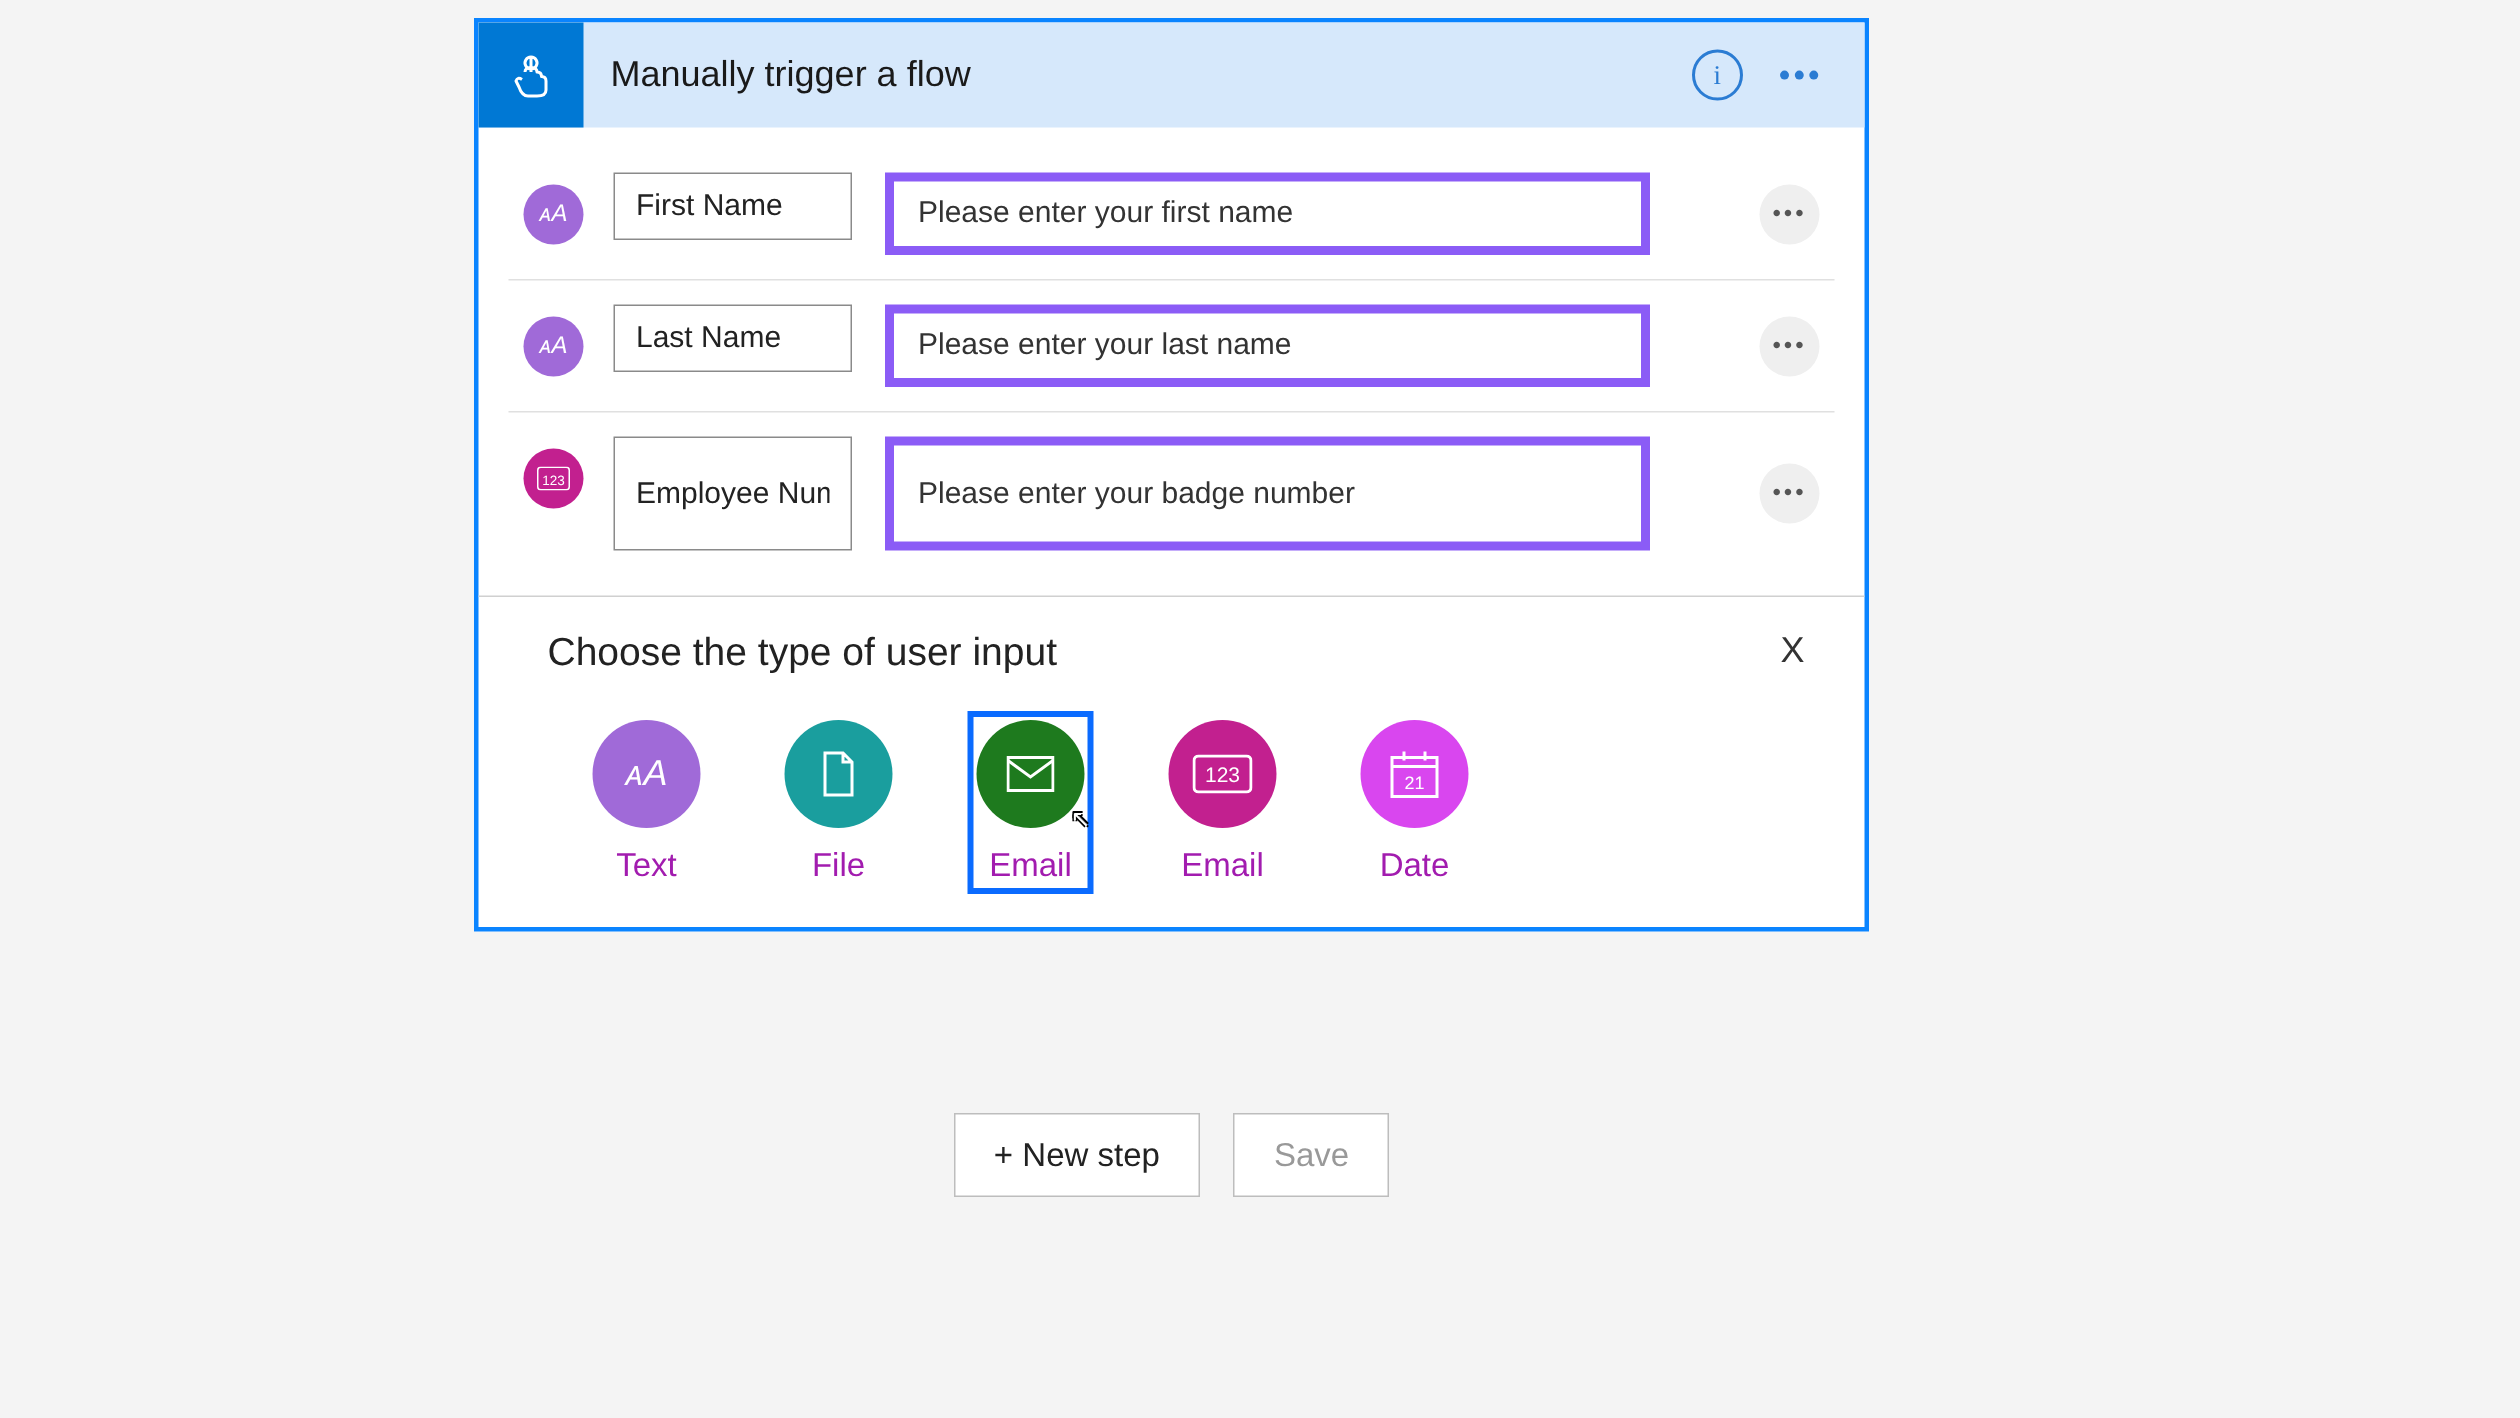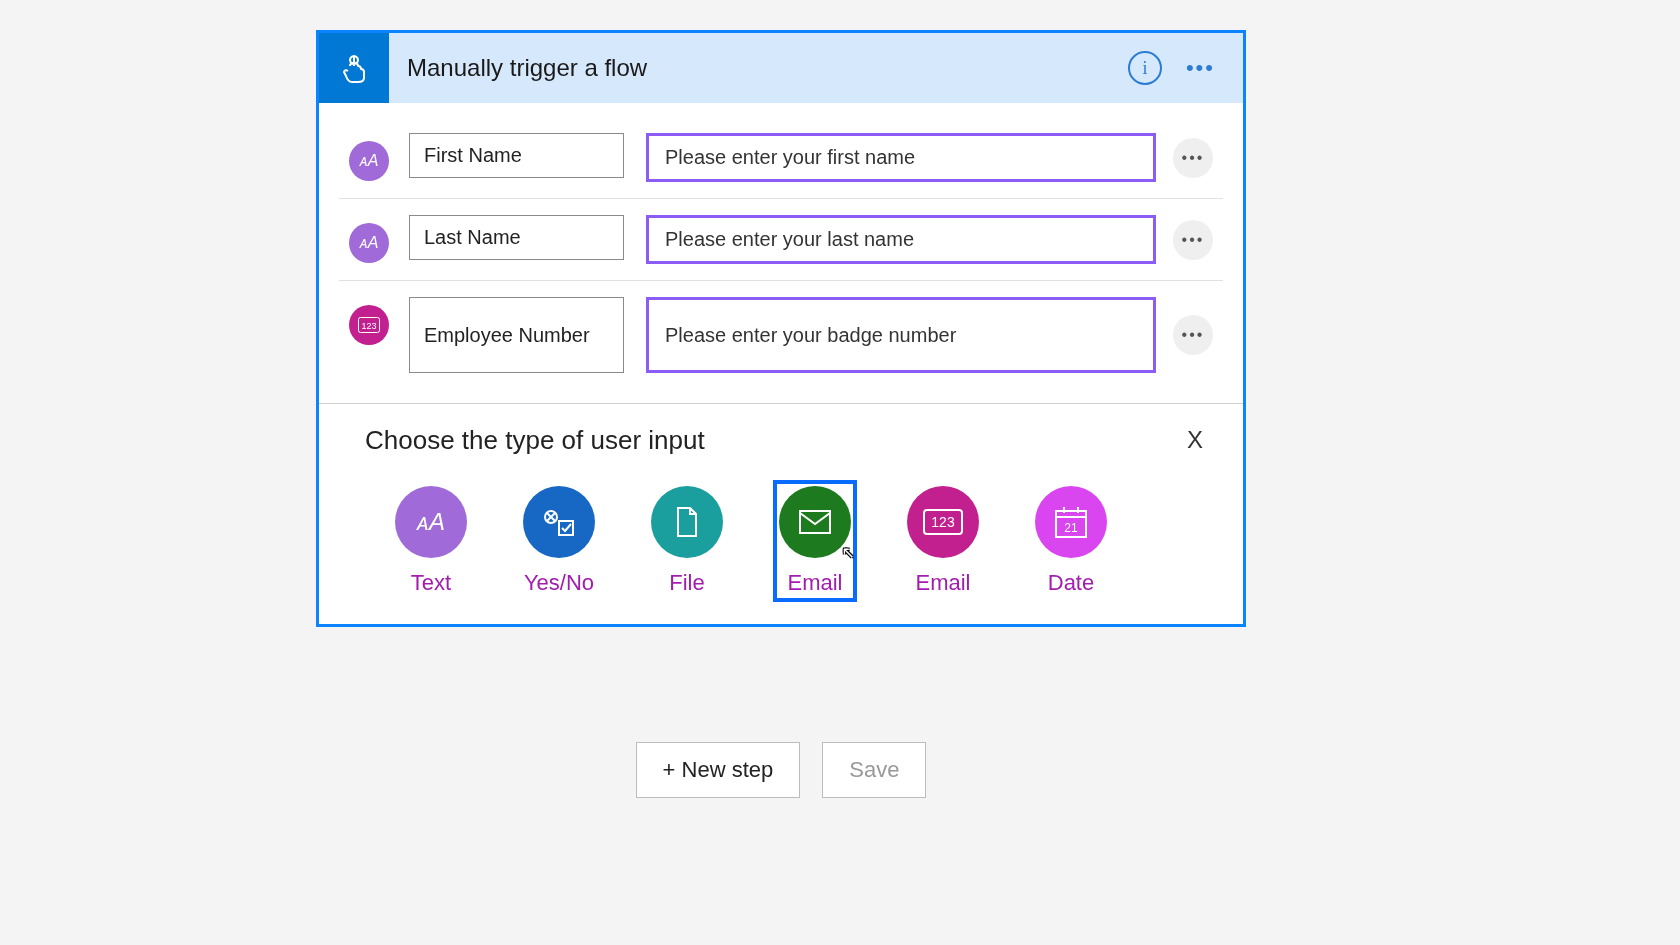--- a/index.html
+++ b/index.html
@@ -6,21 +6,21 @@
     body {
       font-family: "Segoe UI", Arial, sans-serif;
       background: #f4f4f4;
       width: 1680px;
       height: 945px;
       position: relative;
     }
     .card {
       position: absolute;
       left: 316px;
-      top: 30px;
+      top: 12px;
       width: 930px;
       background: #fff;
       border: 3px solid #0a84ff;
     }
     
     .card-header {
       display: flex;
       align-items: center;
       height: 70px;
       background: #d6e8fb;
@@ -81,32 +81,32 @@
       align-items: center;
       justify-content: center;
       color: #fff;
       margin-top: 8px;
       flex-shrink: 0;
     }
     .icon-text-bg { background: #a06ad8; }
     .icon-number-bg { background: #c2208f; }
     .name-input {
       margin-left: 20px;
-      width: 215px;
+      width: 159px;
       border: 1px solid #8a8a8a;
       padding: 10px 14px;
       font-size: 20px;
       color: #222;
       background: #fff;
       flex-shrink: 0;
     }
     .placeholder-input {
       margin-left: 22px;
       flex: 1;
-      border: 3px solid #8b5cf6;
+      border: 6px solid #8b5cf6;
       padding: 10px 16px;
       font-size: 20px;
       color: #333;
       background: #fff;
       max-width: 510px;
     }
     .row-more {
       margin-left: auto;
       width: 40px;
       height: 40px;
@@ -271,31 +271,20 @@
     </div>
     <div class="types">
 
       <div class="type-item">
         <div class="type-circle icon-text-bg">
             <span style="font-size:24px;font-style:italic;">ᴀA</span>
           </div>
         <div class="type-label">Text</div>
       </div>
 
-      <div class="type-item">
-        <div class="type-circle c-yesno">
-          <svg width="36" height="30" viewBox="0 0 36 30">
-              <circle cx="10" cy="10" r="6" stroke="#fff" stroke-width="2" fill="none"></circle>
-              <path d="M6 6 l8 8 M14 6 l-8 8" stroke="#fff" stroke-width="2"></path>
-              <rect x="18" y="14" width="14" height="14" stroke="#fff" stroke-width="2" fill="none"></rect>
-              <path d="M21 21 l3 3 l6 -7" stroke="#fff" stroke-width="2" fill="none"></path>
-            </svg>
-        </div>
-        <div class="type-label">Yes/No</div>
-      </div>
 
       <div class="type-item">
         <div class="type-circle c-file">
           <svg width="26" height="32" viewBox="0 0 26 32">
               <path d="M4 2 h12 l6 6 v22 h-18 z M16 2 v6 h6" stroke="#fff" stroke-width="2" fill="none"></path>
             </svg>
         </div>
         <div class="type-label">File</div>
       </div>
 

